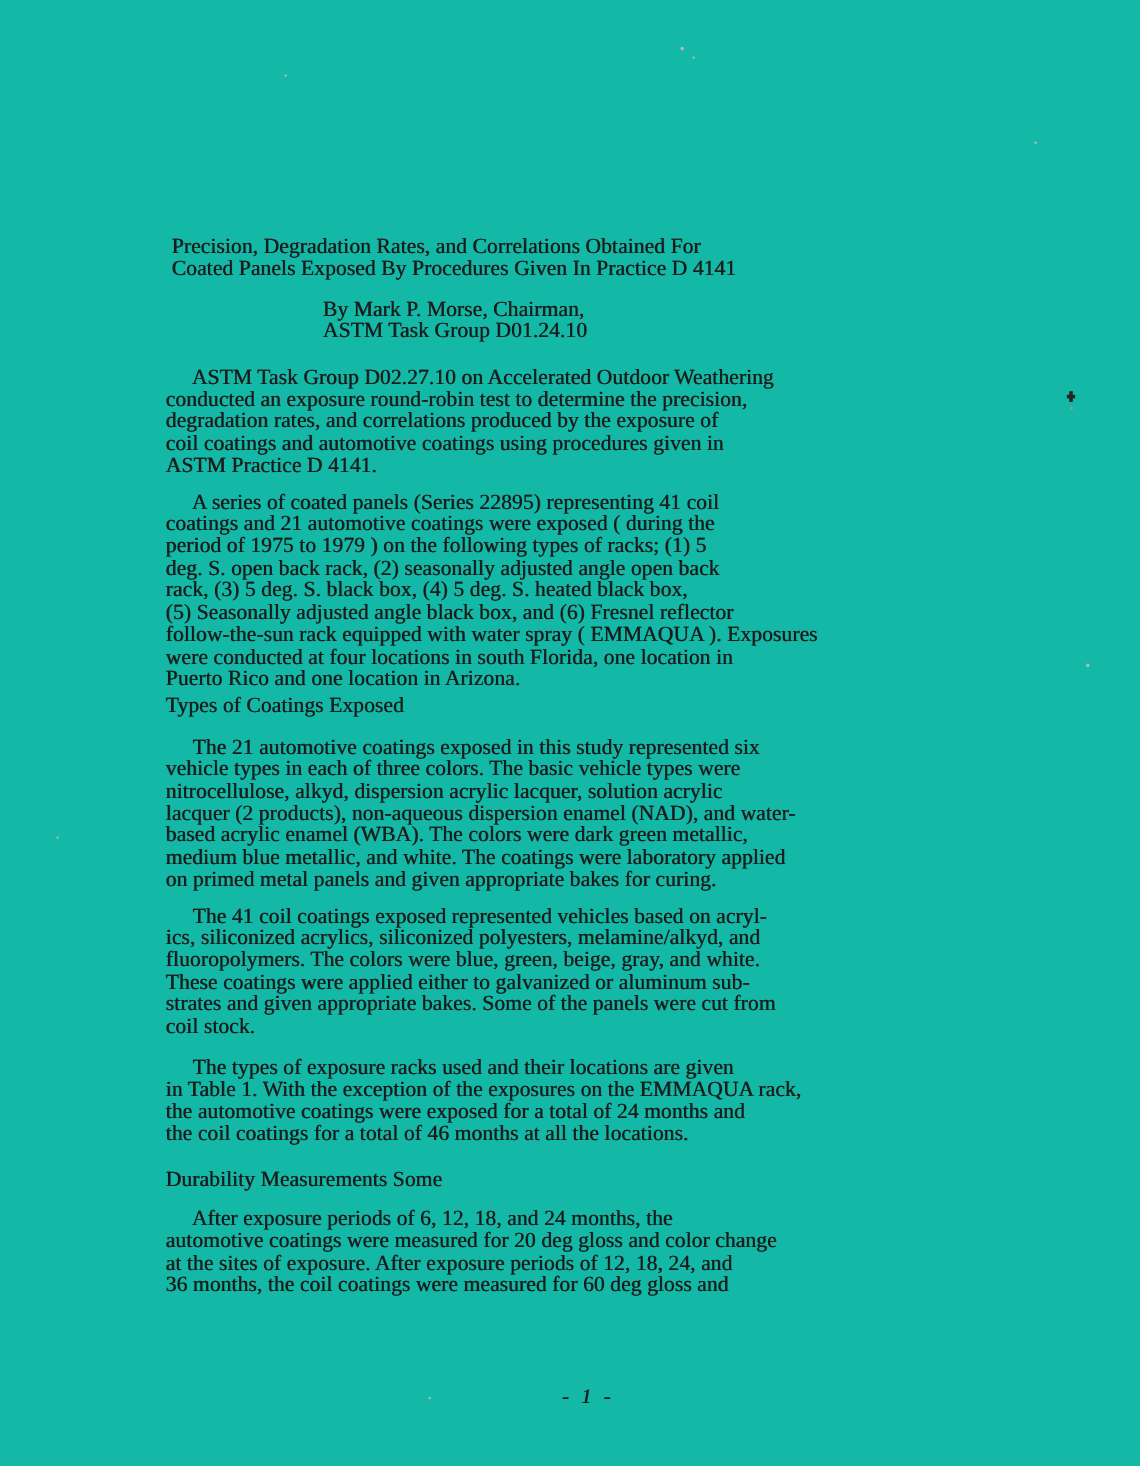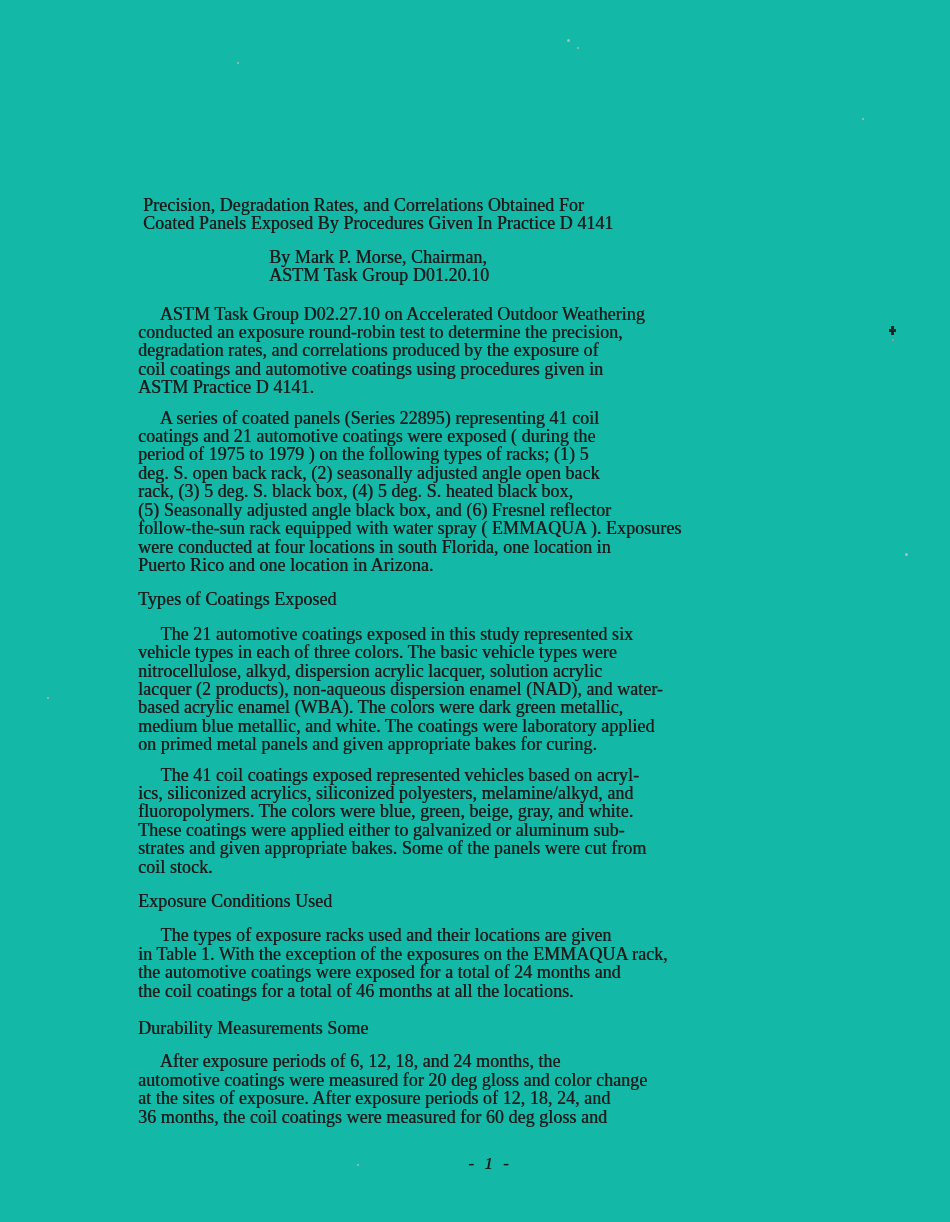--- a/index.html
+++ b/index.html
@@ -22,21 +22,21 @@
     white-space: pre;
     font-size: 18px;
     line-height: 18.4px;
     letter-spacing: 0.05px;
     text-shadow: 0.45px 0 0 rgba(25,25,25,0.8);
   }
   .title-block  { margin-left: 5px; }
   .byline-block { margin-left: 131px; margin-top: 15px; }
   .p-first   { margin-top: 20px; }
   .p-follow  { margin-top: 12px; }
-  .sec-head  { margin-top: 16px; }
+  .sec-head  { margin-top: 4px; }
   .sec-head-3{ margin-top: 19px; }
   .sec-para  { margin-top: 16px; }
   .sec-para-3{ margin-top: 15px; }
   .footer {
     position: absolute;
     top: 1154px;
     left: 0;
     width: 100%;
     text-align: center;
     font-size: 17px;
@@ -71,21 +71,21 @@
 <body>
 
 <div class="page">
 
   <div class="content">
 
     <div class="tblock title-block">Precision, Degradation Rates, and Correlations Obtained For
 Coated Panels Exposed By Procedures Given In Practice D 4141</div>
 
     <div class="tblock byline-block">By Mark P. Morse, Chairman,
-ASTM Task Group D01.20.10</div>
+ASTM Task Group D01.24.10</div>
 
     <div class="tblock p-first">     ASTM Task Group D02.27.10 on Accelerated Outdoor Weathering
 conducted an exposure round-robin test to determine the precision,
 degradation rates, and correlations produced by the exposure of
 coil coatings and automotive coatings using procedures given in
 ASTM Practice D 4141.</div>
 
     <div class="tblock p-follow">     A series of coated panels (Series 22895) representing 41 coil
 coatings and 21 automotive coatings were exposed ( during the
 period of 1975 to 1979 ) on the following types of racks; (1) 5
@@ -106,21 +106,20 @@
 medium blue metallic, and white. The coatings were laboratory applied
 on primed metal panels and given appropriate bakes for curing.</div>
 
     <div class="tblock p-follow">     The 41 coil coatings exposed represented vehicles based on acryl-
 ics, siliconized acrylics, siliconized polyesters, melamine/alkyd, and
 fluoropolymers. The colors were blue, green, beige, gray, and white.
 These coatings were applied either to galvanized or aluminum sub-
 strates and given appropriate bakes. Some of the panels were cut from
 coil stock.</div>
 
-    <div class="tblock sec-head">Exposure Conditions Used</div>
 
     <div class="tblock sec-para">     The types of exposure racks used and their locations are given
 in Table 1. With the exception of the exposures on the EMMAQUA rack,
 the automotive coatings were exposed for a total of 24 months and
 the coil coatings for a total of 46 months at all the locations.</div>
 
     <div class="tblock sec-head-3">Durability Measurements Some</div>
 
     <div class="tblock sec-para-3">     After exposure periods of 6, 12, 18, and 24 months, the
 automotive coatings were measured for 20 deg gloss and color change

